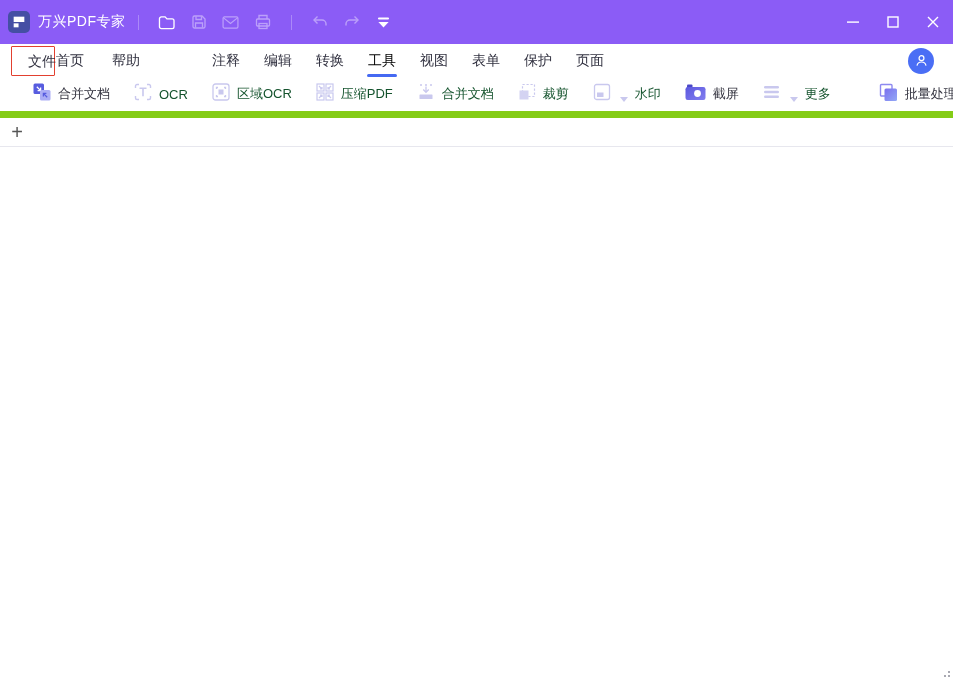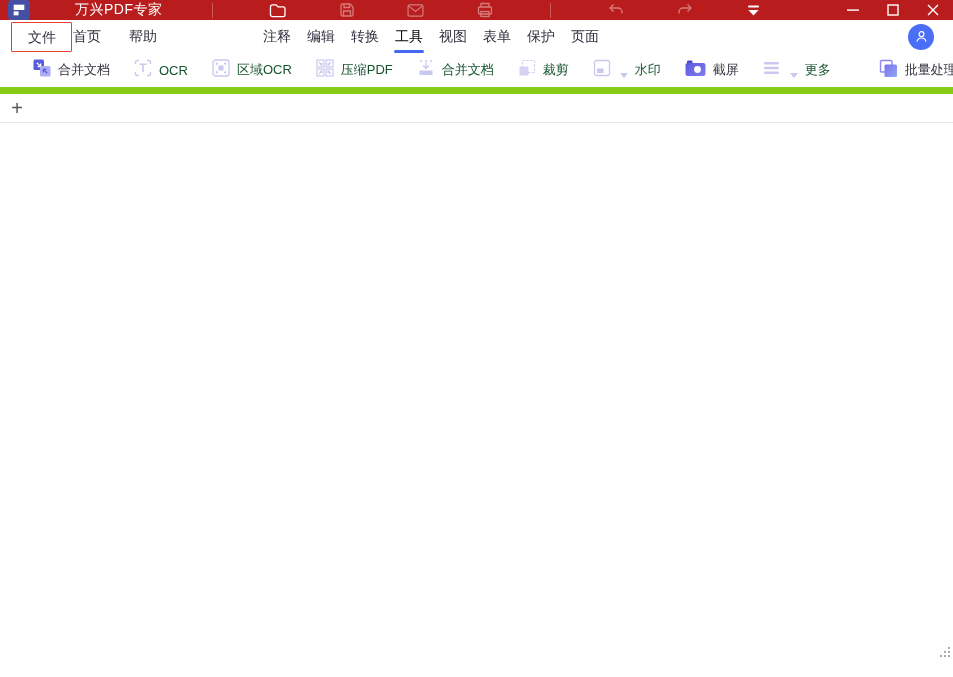--- a/index.html
+++ b/index.html
@@ -1,22 +1,22 @@
 <!DOCTYPE html>
 <html><head>
 <meta charset="utf-8">
 <style>
   * { margin:0; padding:0; box-sizing:border-box; }
   html,body { width:953px; height:677px; overflow:hidden; }
   body { font-family:"Liberation Sans", sans-serif; background:#fff; position:relative; }
 
   
   .titlebar {
-    height:20px; background:#b91c1c; display:flex; align-items:center;
-    color:#fff; padding-left:8px; user-select:none;gap:37px;
+    height:44px; background:#8b5cf6; display:flex; align-items:center;
+    color:#fff; padding-left:8px; user-select:none;
   }
   .app-logo {
     width:22px; height:22px; border-radius:5px; background:#454FA4;
     display:flex; align-items:center; justify-content:center; margin-right:8px;
   }
   .app-title { font-size:14px; color:#fff; letter-spacing:.5px; }
   .tb-sep { width:1px; height:15px; background:rgba(255,255,255,.28); margin:0 12px; }
   .tb-btn {
     width:32px; height:26px; display:flex; align-items:center; justify-content:center;
     border-radius:3px;
@@ -26,26 +26,26 @@
   .win-controls { margin-left:auto; display:flex; height:32px; }
   .win-btn { width:40px; height:32px; display:flex; align-items:center; justify-content:center; }
 
   
   .menubar {
     height:33px; background:#fff; display:flex; align-items:center; font-size:14px;
     color:#30303F; position:relative;
   }
   .menu-item { cursor:default; white-space:nowrap; position:relative; line-height:31px; }
   .file-box {
-    margin-left:11px; width:61px; height:30px; line-height:28px; text-align:left;
+    margin-left:11px; width:44px; height:30px; line-height:28px; text-align:left;
     padding-left:16px; border:1px solid #E2402F; border-radius:1px;
   }
   .mi-home { margin-left:1px; }
   .mi-help { margin-left:28px; }
-  .menu-nav { display:flex; column-gap:16px; margin-left:106px; }
+  .menu-nav { display:flex; column-gap:24px; margin-left:72px; }
   .menu-item.active { color:#000000; }
   .menu-item.active::after {
     content:""; position:absolute; left:-1px; right:-1px; bottom:-1px; height:3px;
     background:#4569F2; border-radius:2px;
   }
   .avatar {
     margin-left:auto; margin-right:19px; width:26px; height:26px; border-radius:50%;
     background:#4A6EF5; display:flex; align-items:center; justify-content:center;
   }
 

